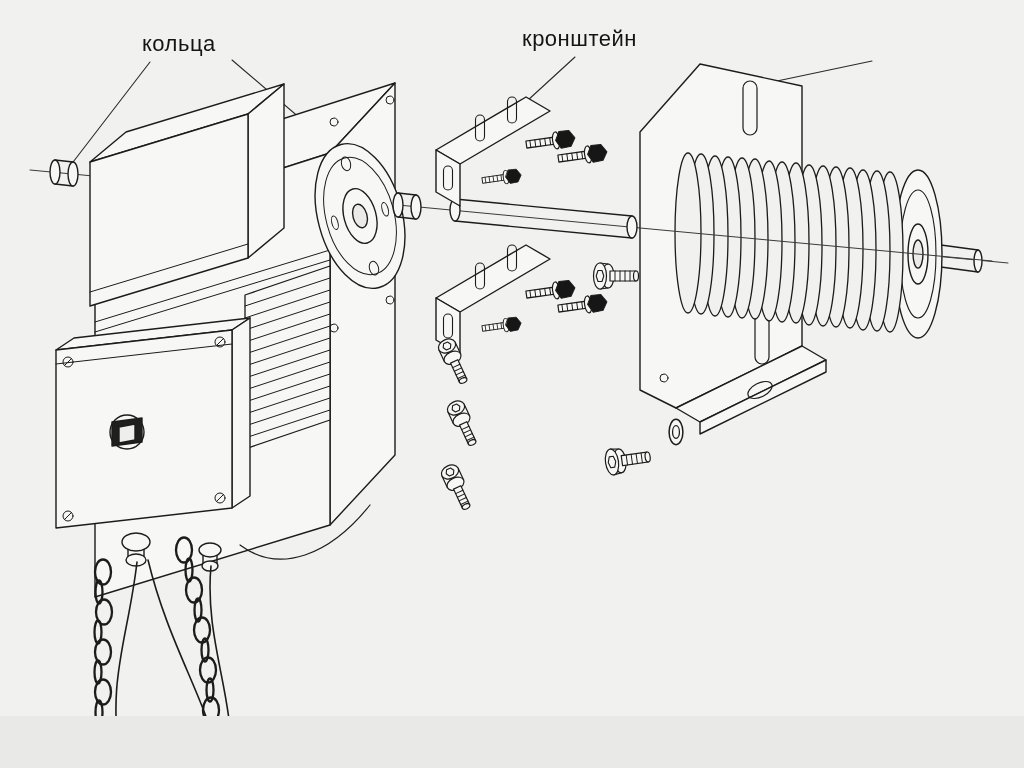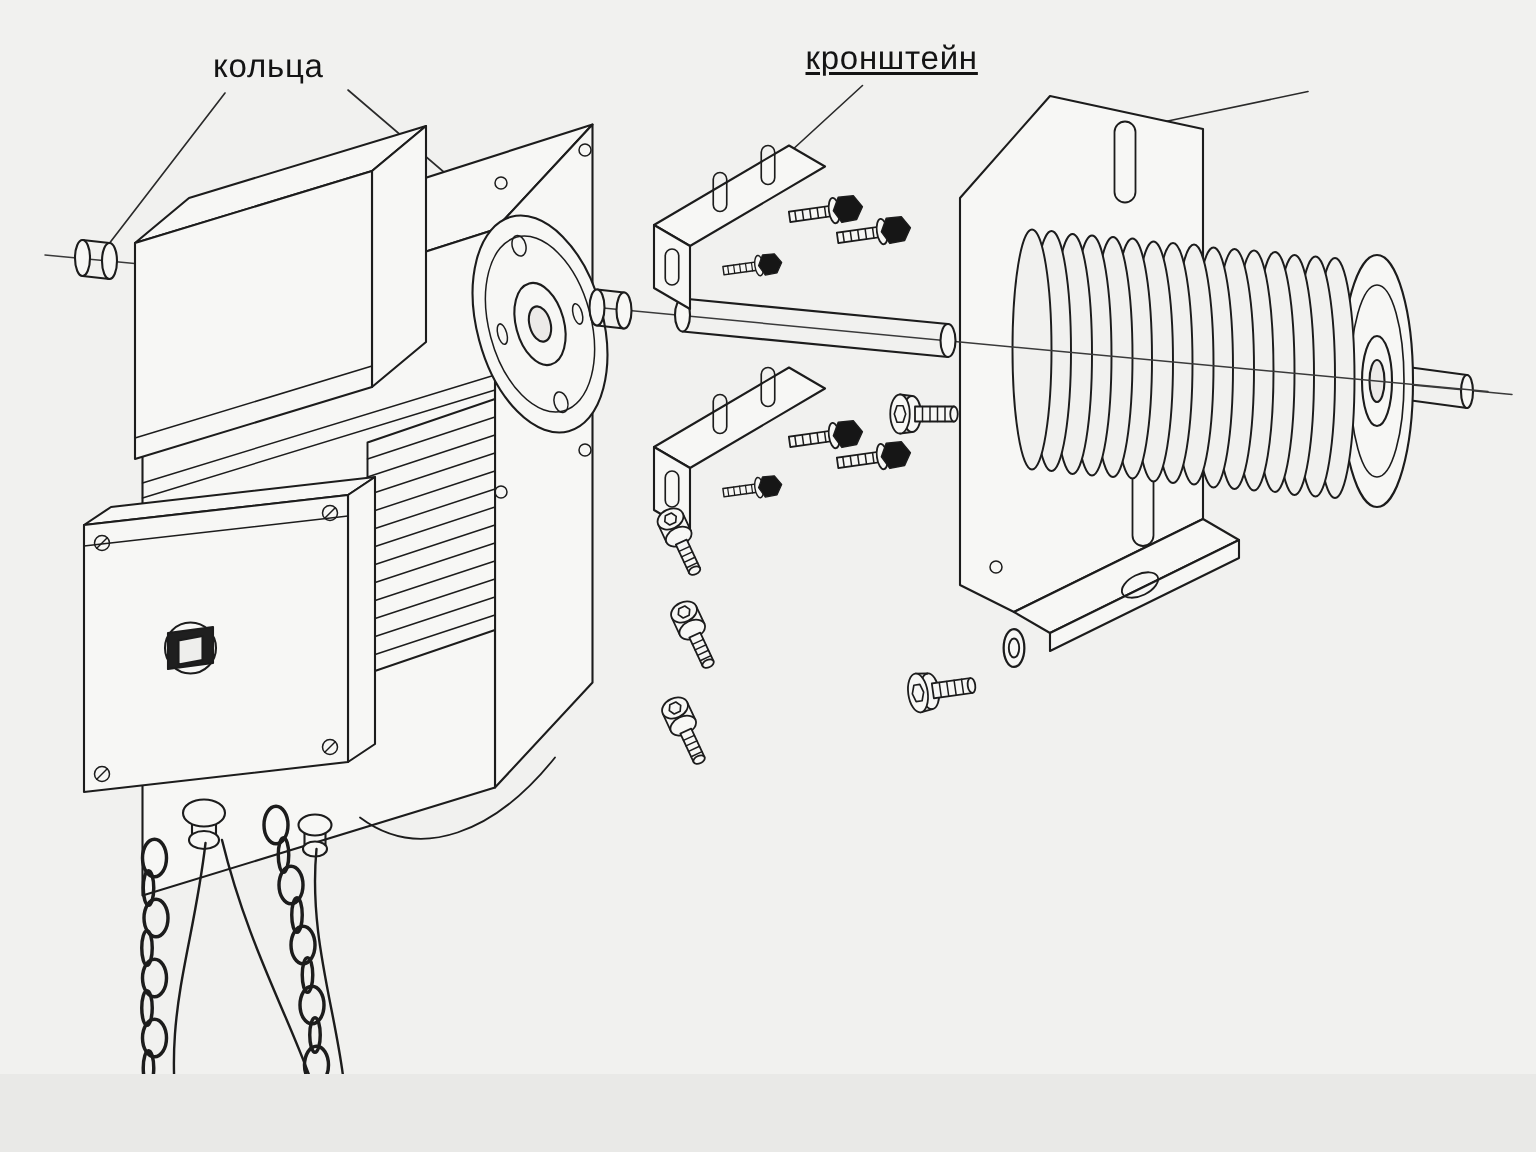--- a/index.html
+++ b/index.html
@@ -14,21 +14,21 @@
   .label{
     position:absolute;
     font-family:"Liberation Sans", sans-serif;
     font-size:22px;
     color:#141414;
     letter-spacing:0.5px;
     white-space:nowrap;
     user-select:none;
   }
   .label-rings{left:142px;top:31px;}
-  .label-bracket{left:537px;top:26px;text-decoration:underline;}
+  .label-bracket{left:522px;top:26px;}
   .label-bearing{left:837px;top:34px;}
 </style>
 </head>
 <body>
 
 <div class="canvas">
 
 <svg width="1024" height="768" viewBox="0 0 1024 768">
   <defs>
     <g id="hexbolt">

